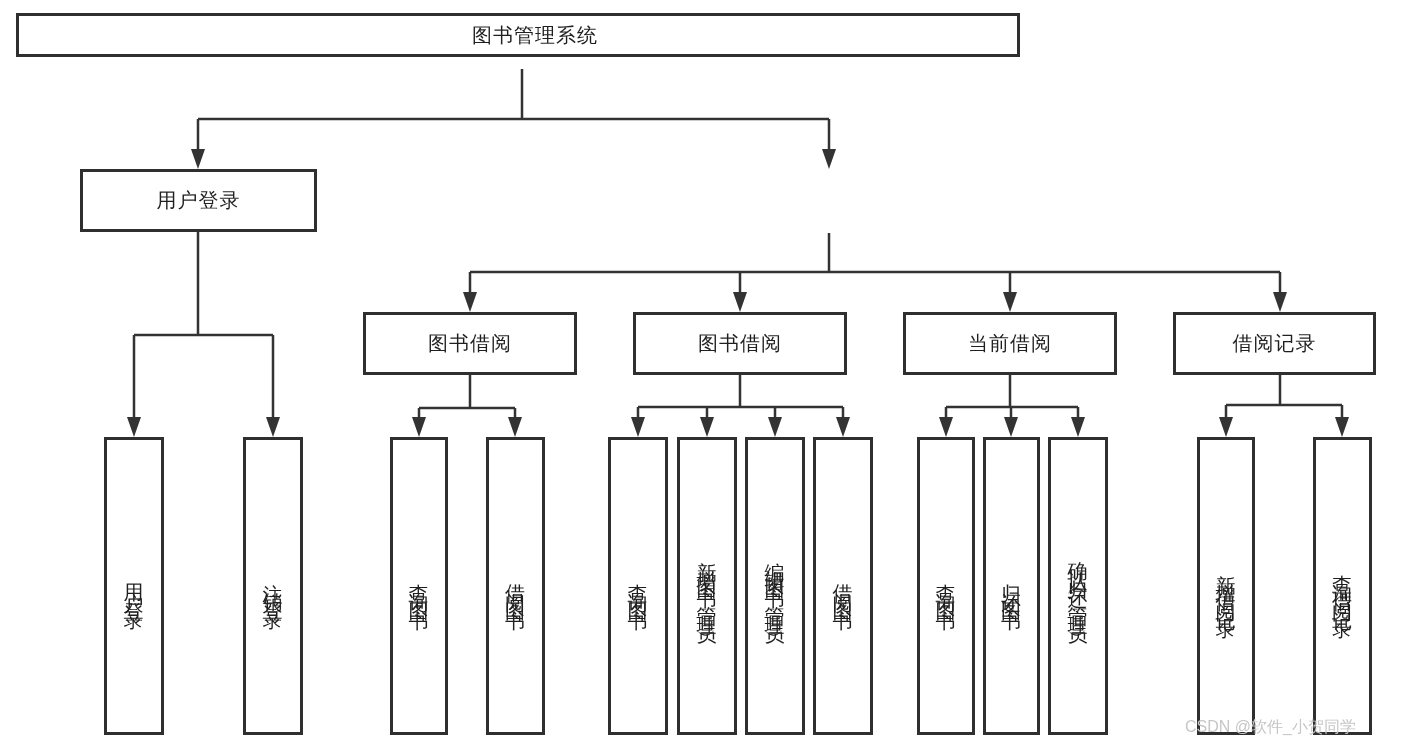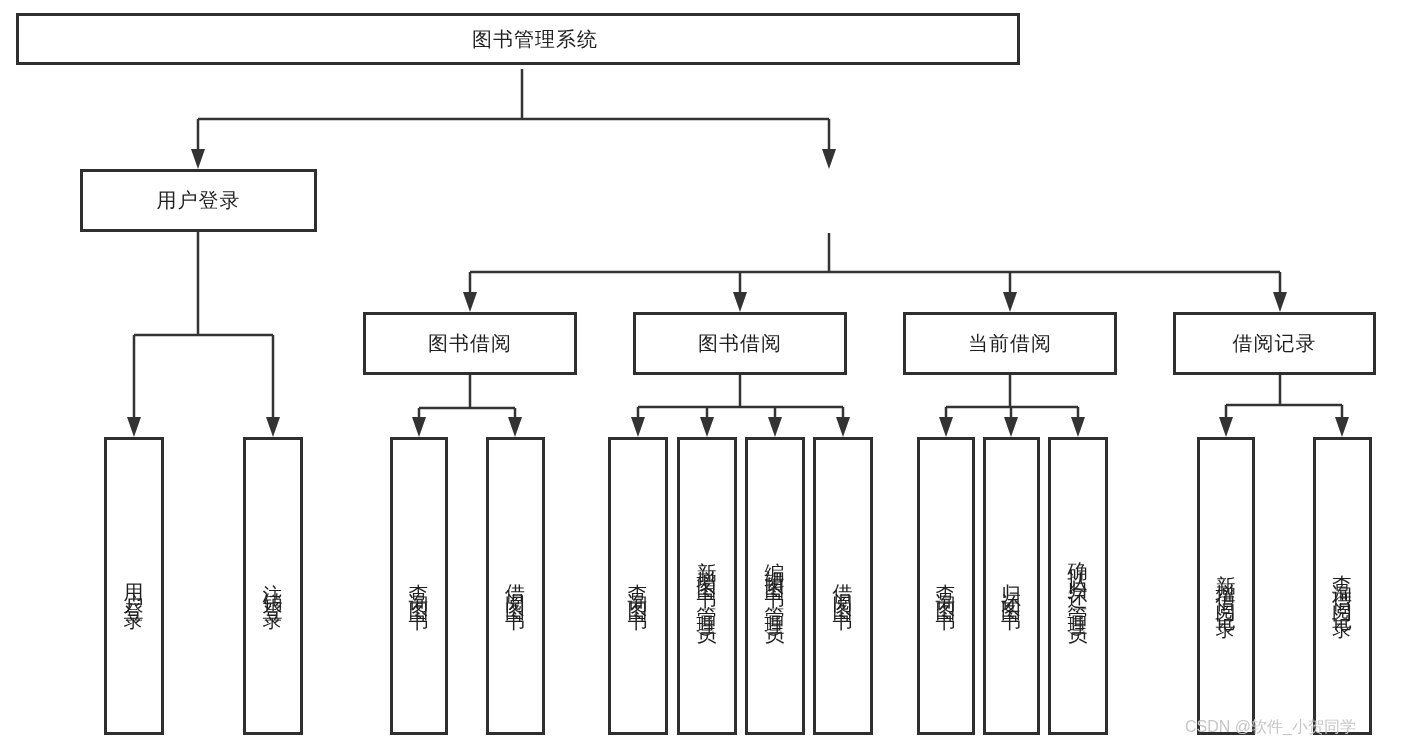--- a/index.html
+++ b/index.html
@@ -30,21 +30,21 @@
     display: flex;
     align-items: center;
     justify-content: center;
     color: #1f1f1f;
   }
   .hnode {
     font-size: 20px;
     letter-spacing: 1px;
   }
   .root {
-    left: 16px; top: 13px; width: 1004px; height: 52px; padding-left: 34px;
+    left: 16px; top: 13px; width: 1004px; height: 44px; padding-left: 34px;
   }
   .lvl2 { top: 169px; height: 63px; }
   .lvl3 { top: 312px; height: 63px; }
   .leaf {
     top: 437px; height: 298px;
     font-size: 20px;
   }
   .leaf .vtext {
     writing-mode: vertical-rl;
     text-orientation: mixed;

